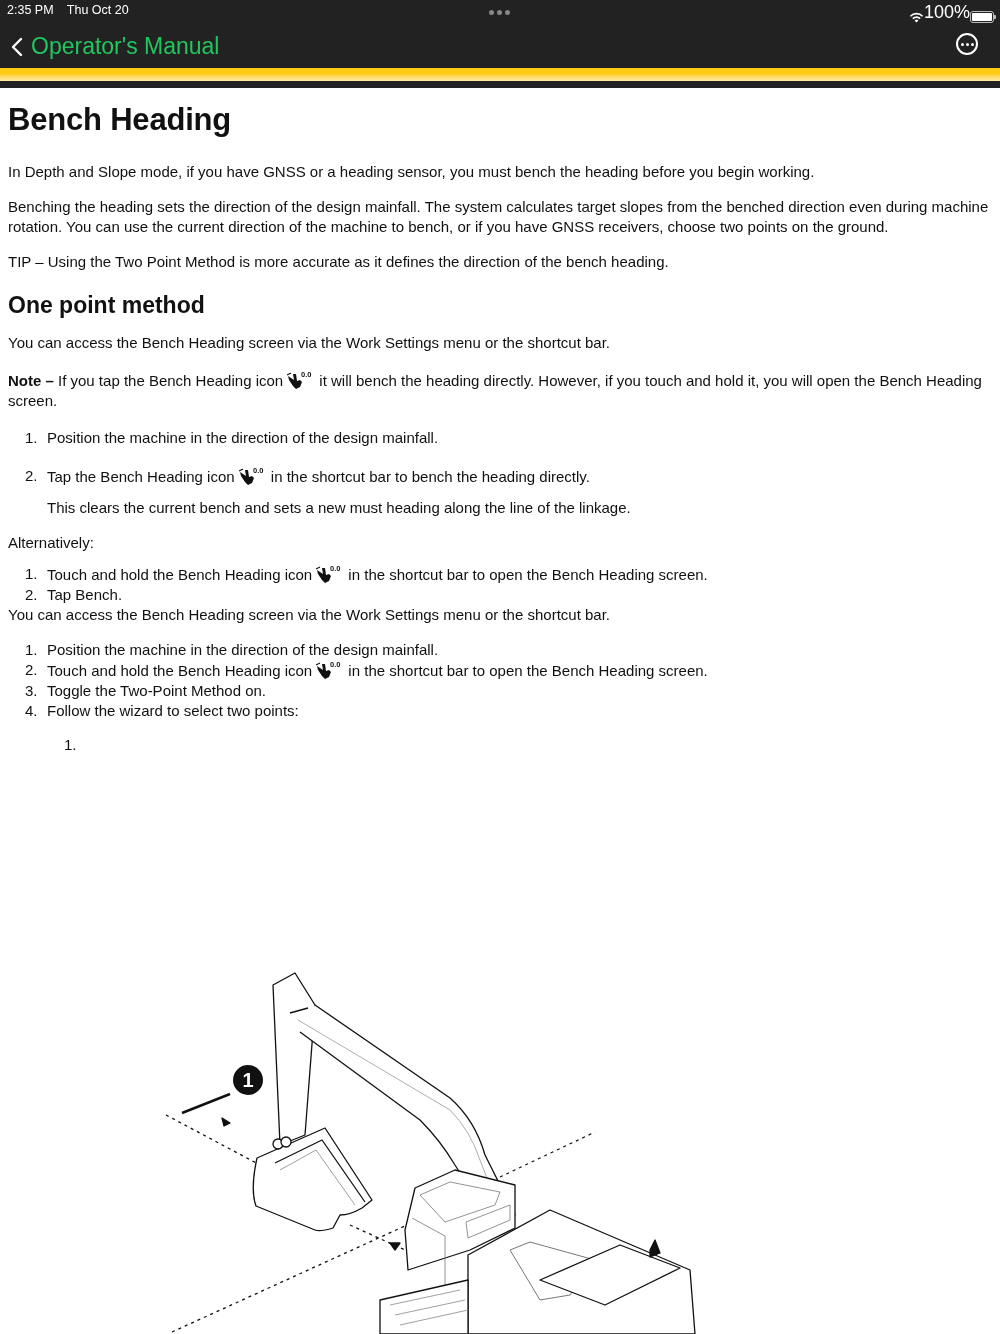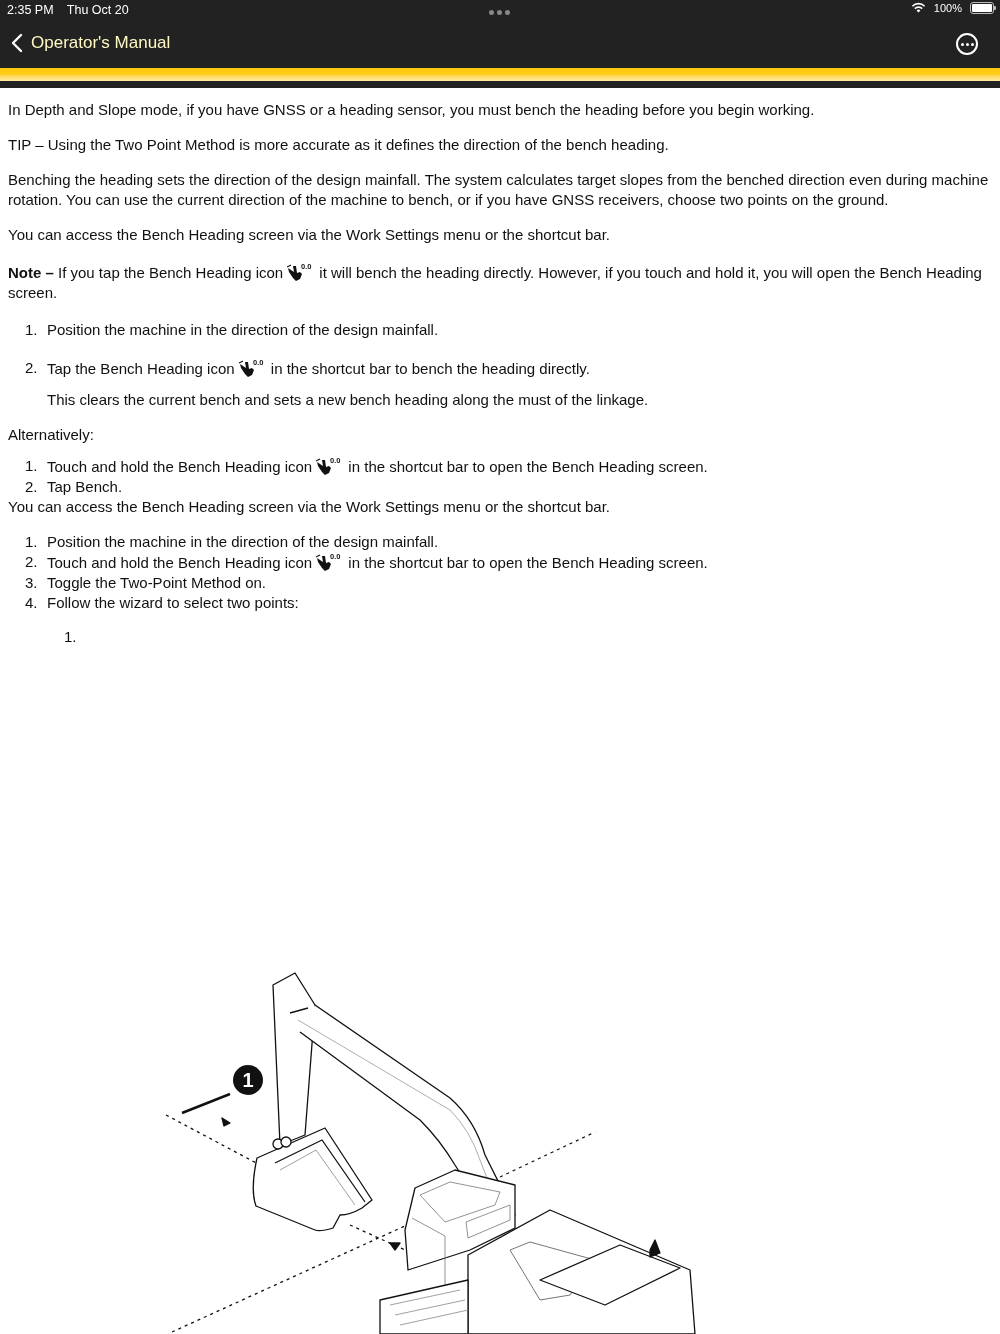--- a/index.html
+++ b/index.html
@@ -4,27 +4,27 @@
 <style>
   * { box-sizing: border-box; margin: 0; padding: 0; }
   html, body { width: 1000px; height: 1334px; overflow: hidden; background: #ffffff; }
   body { font-family: "Liberation Sans", sans-serif; color: #111; position: relative; }
 
   .topbar { position: absolute; left: 0; top: 0; width: 1000px; height: 88px; background: #222222; color: #fff; }
   .status { position: absolute; top: 3px; left: 7px; font-size: 12.5px; color: #fff; }
   .status span { margin-right: 10px; }
   .dots { position: absolute; left: 489px; top: 10px; display: flex; gap: 3px; }
   .dots i { width: 5px; height: 5px; border-radius: 50%; background: #888; display: block; }
-  .status-right { position: absolute; right: 6px; top: 2px; display: flex; align-items: flex-start; gap: 8px; font-size: 11px; }
+  .status-right { position: absolute; right: 6px; top: 2px; display: flex; align-items: flex-end; gap: 0; font-size: 18px; }
   .battery { width: 24px; height: 12px; border: 1.2px solid #bbb; border-radius: 3px; padding: 1px; position: relative; }
   .battery::after { content: ""; position: absolute; right: -3px; top: 3px; width: 2px; height: 4px; background: #bbb; border-radius: 0 1px 1px 0; }
   .battery .fill { width: 100%; height: 100%; background: #fff; border-radius: 1px; }
 
   .nav-back { position: absolute; left: 11px; top: 33px; display: flex; align-items: center; gap: 8px; cursor: pointer; }
-  .nav-back .title { font-size: 17px; color: #fef9c3; }
+  .nav-back .title { font-size: 23px; color: #22c55e; }
   .more-btn { position: absolute; right: 22px; top: 33px; width: 22px; height: 22px; border: 2px solid #fff; border-radius: 50%; display: flex; align-items: center; justify-content: center; gap: 2px; cursor: pointer; }
   .more-btn i { width: 3px; height: 3px; background: #fff; border-radius: 50%; display: block; }
 
   .yellow-band { position: absolute; left: 0; top: 68px; width: 1000px; height: 13px;
     background: linear-gradient(to bottom, #ffc910 0%, #ffcc14 45%, #ffd75a 60%, #ffe07a 80%, #ffeaa8 100%); }
 
   .content { position: absolute; left: 8px; top: 100px; width: 984px; font-size: 15px; line-height: 20px; }
   h1 { font-size: 31px; font-weight: bold; line-height: 40px; margin-bottom: 22px; letter-spacing: -0.2px; }
   h2 { font-size: 23px; font-weight: bold; line-height: 30px; margin-top: 18px; margin-bottom: 13px; }
   p { margin-bottom: 15px; }
@@ -83,45 +83,47 @@
   <defs>
     <symbol id="bh" viewBox="0 0 26 20">
       <path d="M2 6 L8 10 L7 4 L10 4 L11 11 L14 10 L16 12 L14 17 L10 19 L7 16 L3 10 Z" fill="#111"></path>
       <path d="M1 5 L5 3" stroke="#111" stroke-width="1.2"></path>
       <text x="15" y="7" font-size="7.5" font-weight="bold" font-family="Liberation Sans, sans-serif" fill="#111">0.0</text>
     </symbol>
   </defs>
 </svg>
 
 <div class="content">
+  <h1>Bench Heading</h1>
 
   <p>In Depth and Slope mode, if you have GNSS or a heading sensor, you must bench the heading before you begin working.</p>
+  <p>Benching the heading sets the direction of the design mainfall. The system calculates target slopes from the benched direction even during machine rotation. You can use the current direction of the machine to bench, or if you have GNSS receivers, choose two points on the ground.</p>
   <p>TIP – Using the Two Point Method is more accurate as it defines the direction of the bench heading.</p>
-  <p>Benching the heading sets the direction of the design mainfall. The system calculates target slopes from the benched direction even during machine rotation. You can use the current direction of the machine to bench, or if you have GNSS receivers, choose two points on the ground.</p>
-
+
+  <h2>One point method</h2>
   <p style="margin-bottom:17px">You can access the Bench Heading screen via the Work Settings menu or the shortcut bar.</p>
   <p style="margin-bottom:17px">
     <b>Note –</b><span> If you tap the Bench Heading icon</span><svg class="bh-icon">
         <use href="#bh"></use>
       </svg><span> it will bench the heading directly. However, if you touch and hold it, you will open the Bench Heading screen.</span>
   </p>
 
   <ol class="spaced">
     <li>
       <span class="num">1.</span>
       <span>Position the machine in the direction of the design mainfall.</span>
     </li>
     <li style="margin-bottom:14px">
       <span class="num">2.</span>
       <span>Tap the Bench Heading icon</span><svg class="bh-icon">
           <use href="#bh"></use>
         </svg><span> in the shortcut bar to bench the heading directly.</span>
     </li>
   </ol>
-  <p class="indent-p">This clears the current bench and sets a new bench heading along the must of the linkage.</p>
+  <p class="indent-p">This clears the current bench and sets a new must heading along the line of the linkage.</p>
   <p style="margin-bottom:11px">Alternatively:</p>
 
   <ol class="tight">
     <li>
       <span class="num">1.</span>
       <span>Touch and hold the Bench Heading icon</span><svg class="bh-icon">
           <use href="#bh"></use>
         </svg><span> in the shortcut bar to open the Bench Heading screen.</span>
     </li>
     <li>

